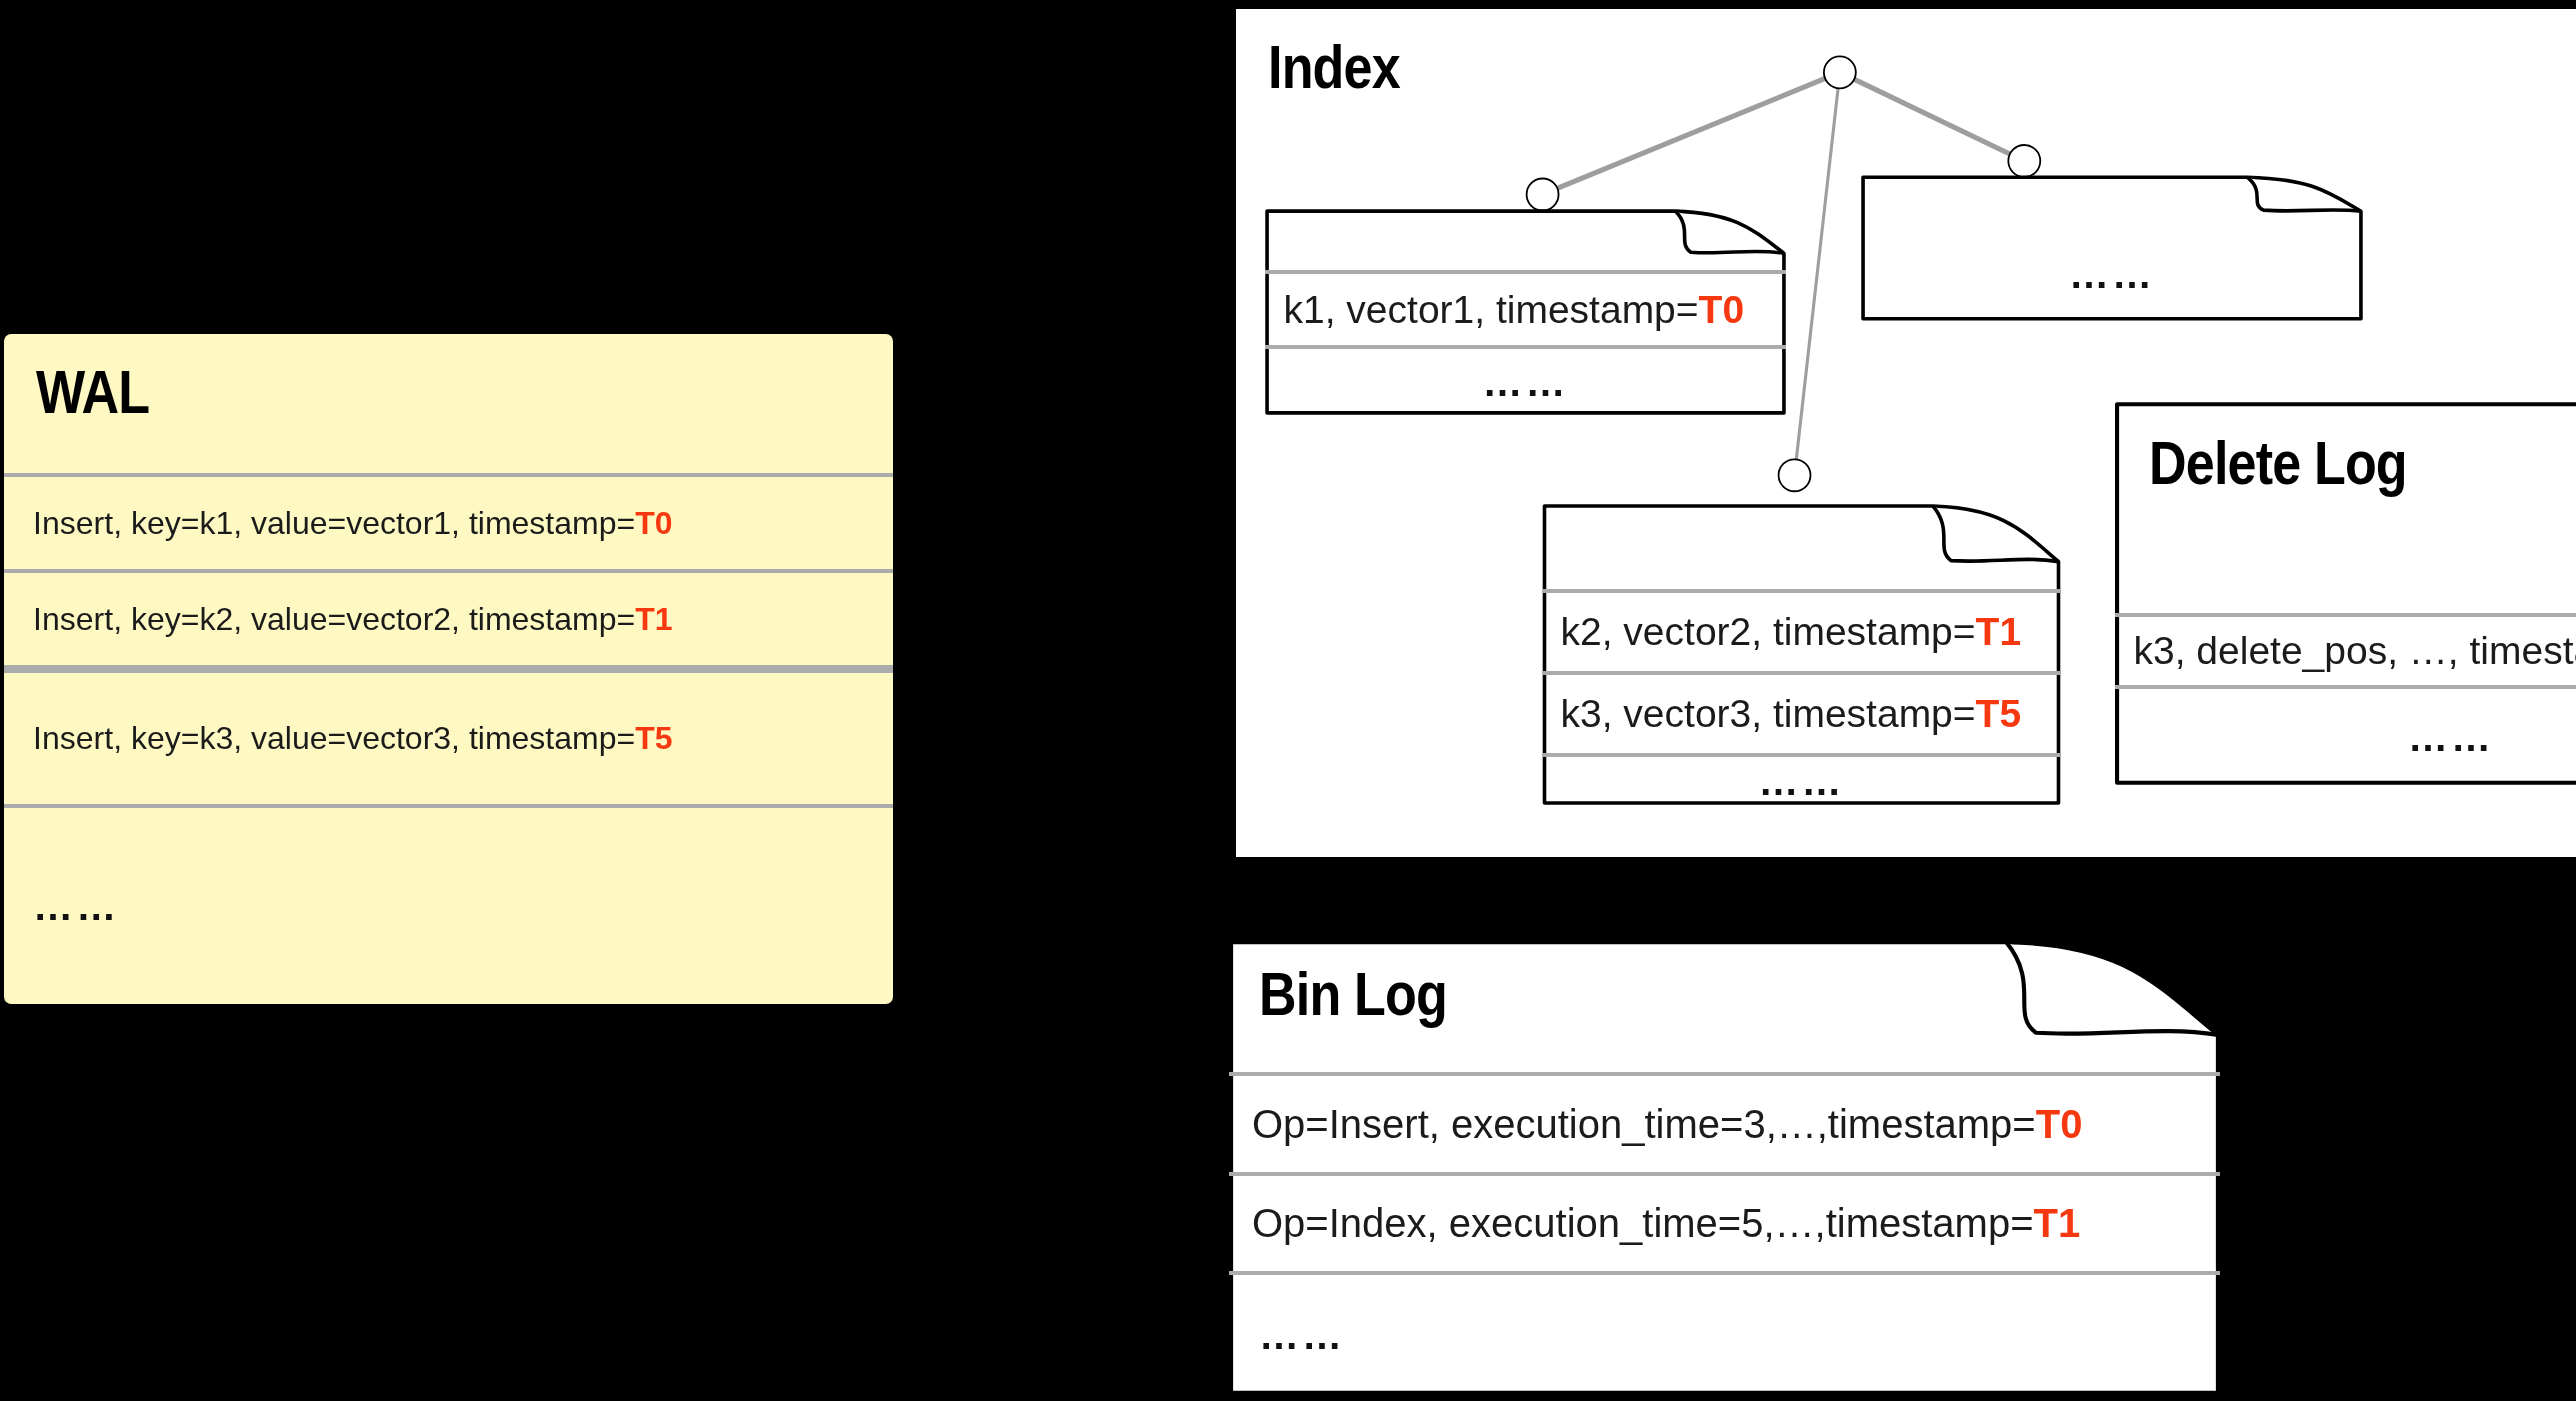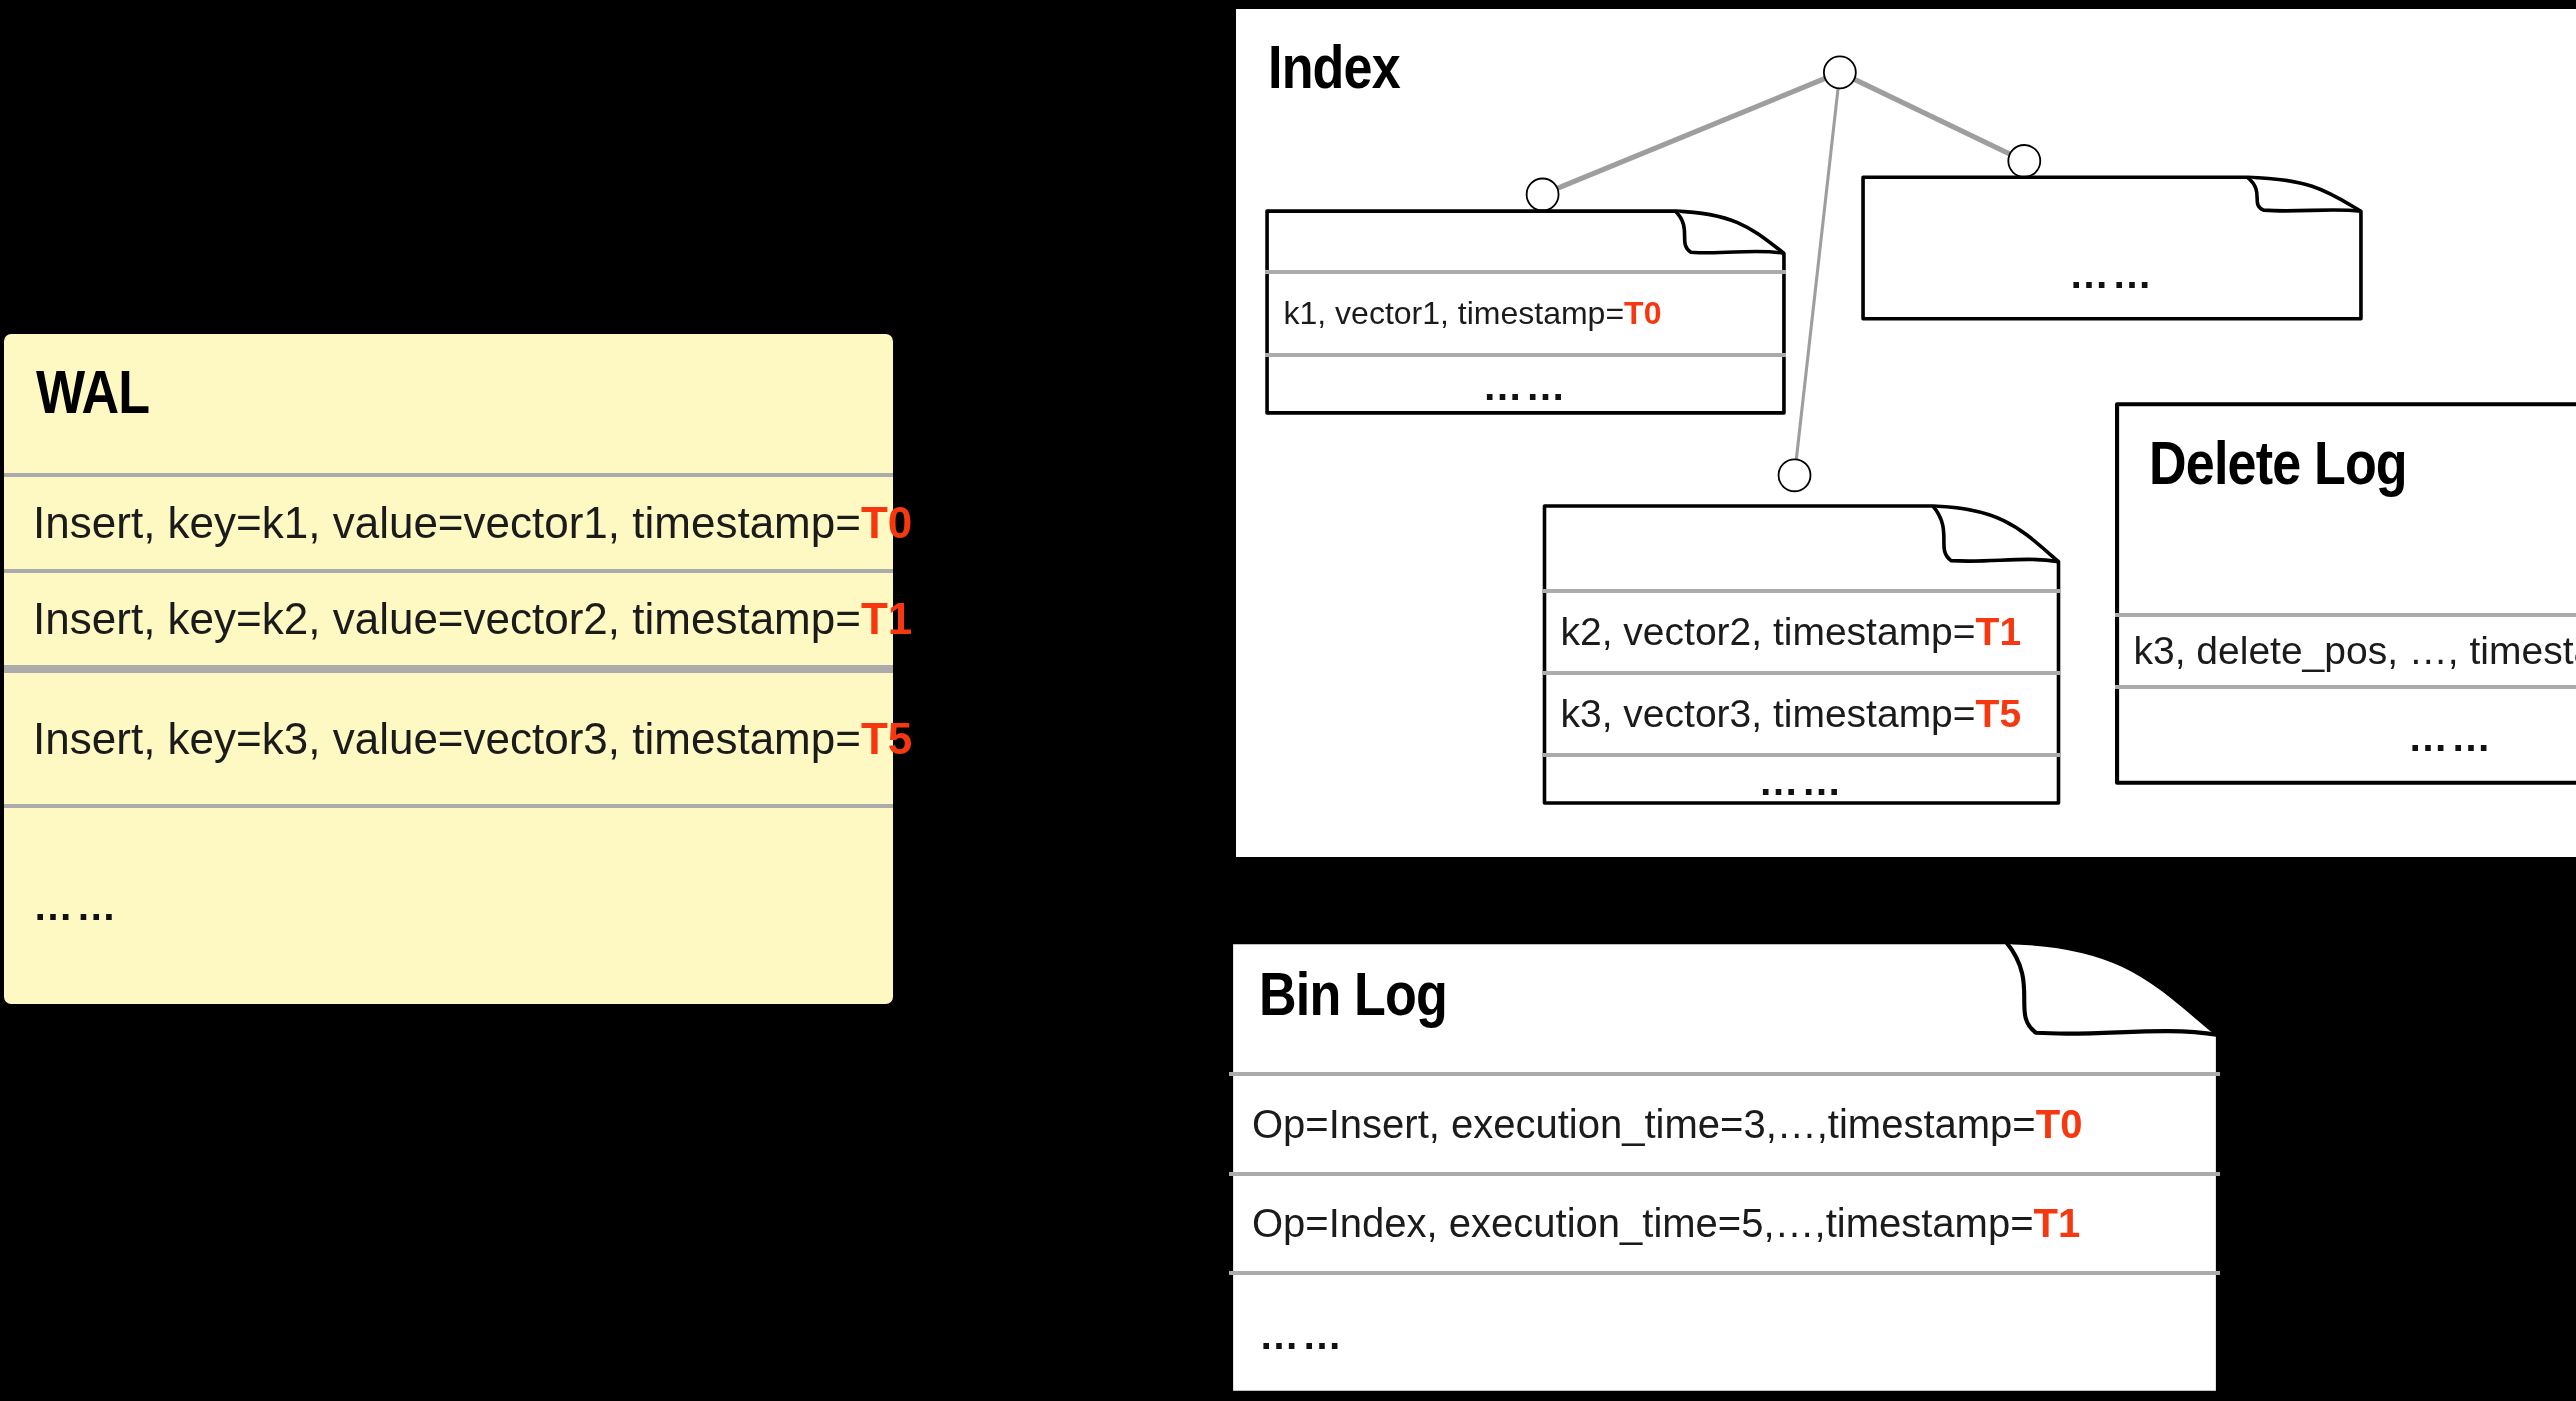--- a/index.html
+++ b/index.html
@@ -2,21 +2,21 @@
 <html style="font-size:8.2px"><head>
 <meta charset="utf-8">
 <style>
   html,body{margin:0;padding:0;background:#000;}
   .canvas{
     position:relative;width:2817px;height:1402px;background:#000000;
     font-family:"Liberation Sans",sans-serif;color:#1b1b1b;overflow:hidden;
   }
   
   .sep{height:4.1px;background:#ababab;flex:none;}
-  .rowtext{display:flex;align-items:center;font-size:44px;color:#1b1b1b;white-space:nowrap;}
+  .rowtext{display:flex;align-items:center;font-size:32px;color:#1b1b1b;white-space:nowrap;}
   .ts{color:#f5380f;font-weight:bold;}
   .big-ellipsis{font-size:40px;font-weight:bold;letter-spacing:3.1px;color:#111;}
   .panel-title{font-weight:bold;font-size:62px;line-height:1;color:#000;}
   .condensed{display:inline-block;transform:scaleX(0.84);transform-origin:0 0;letter-spacing:-1px;white-space:nowrap;}
 
   
   .wal{
     position:absolute;left:4.1px;top:334px;width:889px;height:670px;
     background:#fef9c3;border-radius:7.2px;display:flex;flex-direction:column;z-index:2;
   }
@@ -94,21 +94,21 @@
   </div>
 
   <div class="doc" style="left:1265px;top:209px;width:521px;height:206px;">
     <svg class="doc-shape" width="521" height="206" viewBox="0 0 1012 400">
       <path d="M 4 4 H 797 C 915 8 948 40 1008 86 L 1008 396 L 4 396 Z" fill="#ffffff" stroke="#000" stroke-width="7" stroke-linejoin="round"></path>
       <path d="M 797 4 C 831 38 801 66 827 84 C 894 89 951 76 1008 86" fill="#ffffff" stroke="#000" stroke-width="7" stroke-linejoin="round"></path>
     </svg>
     <div class="doc-content">
       <div class="doc-header" style="height:61px"></div>
       <div class="sep"></div>
-      <div class="doc-row rowtext" style="height:79px;font-size:32px">
+      <div class="doc-row rowtext" style="height:71px;font-size:39px">
         <span>k1, vector1, timestamp=</span>
           <span class="ts">T0</span>
       </div>
       <div class="sep"></div>
       <div class="doc-ellipsis-center">
         <span class="big-ellipsis">……</span>
       </div>
     </div>
   </div>
 

